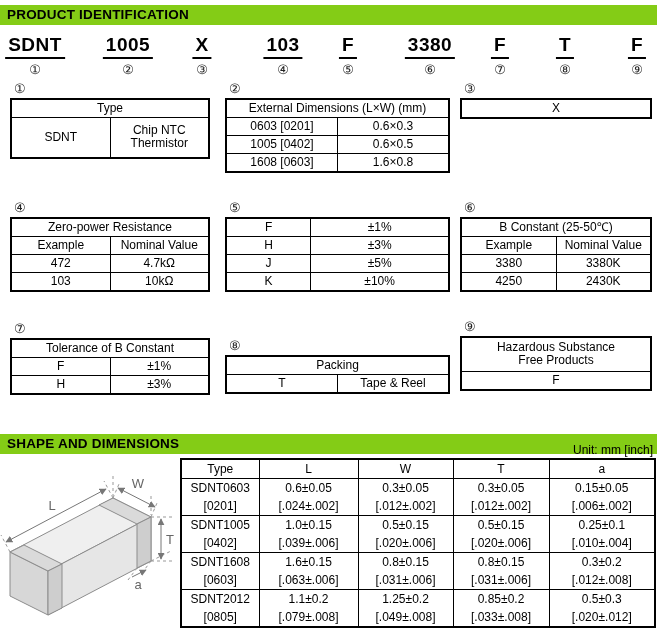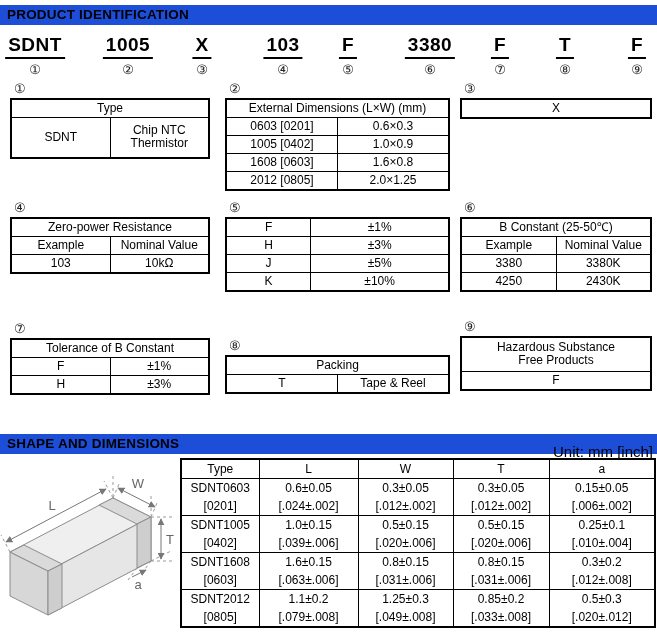--- a/index.html
+++ b/index.html
@@ -2,21 +2,21 @@
 <html><head>
 <meta charset="utf-8">
 <style>
   * { margin:0; padding:0; box-sizing:border-box; }
   html,body { background:#fff; }
   body {
     width:657px; height:640px; position:relative; overflow:hidden;
     font-family:"Liberation Sans", sans-serif; color:#000;
   }
   .section-bar {
-    position:absolute; left:0; right:0; height:20px; background:#1d4ed8;
+    position:absolute; left:0; right:0; height:20px; background:#84cc16;
     font-size:13.5px; font-weight:bold; line-height:20px; padding-left:7px;
     letter-spacing:.2px;
   }
   
   .pn-wrap { position:absolute; top:34px; left:0; width:657px; height:46px; }
   .pn-seg { position:absolute; transform:translateX(-50%); text-align:center; }
   .pn-code {
     display:inline-block; font-size:19px; font-weight:bold;
     border-bottom:2.5px solid #000; padding:0 3px 1px 3px; letter-spacing:.5px;
   }
@@ -38,21 +38,21 @@
   table.dtab {
     position:absolute; left:180px; top:458px; width:476px;
     border-collapse:collapse; border:2px solid #000; table-layout:fixed;
   }
   table.dtab th, table.dtab td {
     border:1px solid #000; font-size:12px; font-weight:400;
     text-align:center; padding:0 2px;
   }
   table.dtab th { height:18px; line-height:18px; }
   table.dtab td div { line-height:18px; height:18px; }
-  .unit-note { position:absolute; top:443px; right:4px; font-size:15px; }
+  .unit-note { position:absolute; top:443px; right:4px; font-size:12px; }
   .diagram { position:absolute; left:0px; top:460px; }
 </style>
 </head>
 <body>
 
 <div class="section-bar" style="top:5px">PRODUCT IDENTIFICATION</div>
 
 <div class="pn-wrap">
   <div class="pn-seg" style="left:35px"><span class="pn-code">SDNT</span><div class="pn-circ">①</div></div>
   <div class="pn-seg" style="left:128px"><span class="pn-code">1005</span><div class="pn-circ">②</div></div>
@@ -86,29 +86,25 @@
     <tbody>
         <tr>
           <th colspan="2">External Dimensions (L×W) (mm)</th>
         </tr>
     <tr>
           <td style="width:40%">0603 [0201]</td>
           <td>0.6×0.3</td>
         </tr>
     <tr>
           <td>1005 [0402]</td>
-          <td>1.0×0.9</td>
+          <td>0.6×0.5</td>
         </tr>
     <tr>
           <td>1608 [0603]</td>
           <td>1.6×0.8</td>
-        </tr>
-    <tr>
-          <td>2012 [0805]</td>
-          <td>2.0×1.25</td>
         </tr>
   </tbody>
     </table>
 </div>
 
 <div class="tblock" style="left:460px;top:81px;width:192px">
   <div class="circ">③</div>
   <table class="ltab">
     <tbody>
     <tr>
@@ -122,20 +118,24 @@
   <div class="circ">④</div>
   <table class="ltab">
     <tbody>
         <tr>
           <th colspan="2">Zero-power Resistance</th>
         </tr>
     <tr>
       <td style="width:34%">Example</td>
       <td>Nominal Value</td>
     </tr>
+    <tr>
+          <td>472</td>
+          <td>4.7kΩ</td>
+        </tr>
     <tr>
           <td>103</td>
           <td>10kΩ</td>
         </tr>
   </tbody>
     </table>
 </div>
 
 <div class="tblock" style="left:225px;top:200px;width:225px">
   <div class="circ">⑤</div>
@@ -365,21 +365,21 @@
   <tr>
     <td>
           <div>SDNT2012</div>
           <div>[0805]</div>
         </td>
     <td>
           <div>1.1±0.2</div>
           <div>[.079±.008]</div>
         </td>
     <td>
-          <div>1.25±0.3</div>
+          <div>1.25±0.2</div>
           <div>[.049±.008]</div>
         </td>
     <td>
           <div>0.85±0.2</div>
           <div>[.033±.008]</div>
         </td>
     <td>
           <div>0.5±0.3</div>
           <div>[.020±.012]</div>
         </td>

